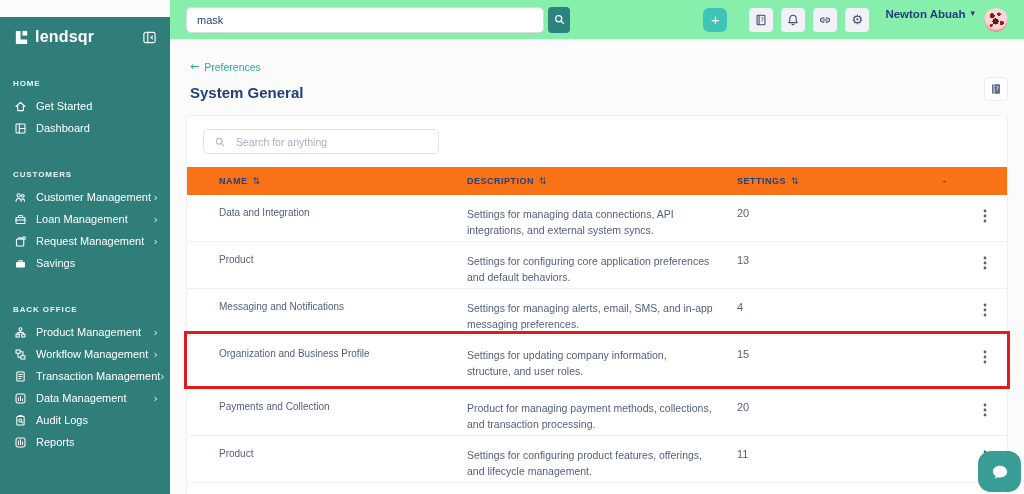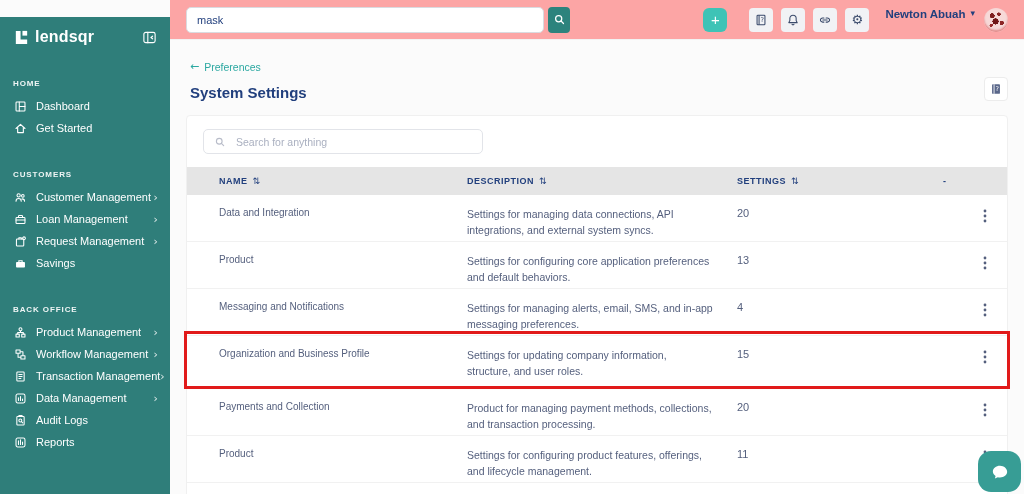--- a/index.html
+++ b/index.html
@@ -15,21 +15,21 @@
   .logo-text{font-size:16px;font-weight:bold;letter-spacing:.2px;margin-left:5px;flex:1}
   .collapse-btn{width:18px;height:18px;display:flex;align-items:center;justify-content:center;cursor:pointer}
   .nav{padding:0 8px 0 13px}
   .section-label{font-size:8px;font-weight:bold;letter-spacing:.9px;opacity:.92;margin:31px 0 7px}
   .section-label.first{margin-top:33px}
   .nav-item{display:flex;align-items:center;height:22px;font-size:11px;cursor:pointer;padding-right:4px}
   .nicon{width:15px;height:14px;display:flex;align-items:center;justify-content:center;margin-right:8px;flex:none}
   .nlabel{white-space:nowrap}
   .chev{margin-left:auto;font-size:11px;opacity:.85;font-family:"DejaVu Sans",sans-serif}
   
-  .topbar{position:absolute;left:170px;top:0;width:854px;height:40px;background:#fca5a5;border-bottom:1px solid #f2f2f2;
+  .topbar{position:absolute;left:170px;top:0;width:854px;height:40px;background:#86efac;border-bottom:1px solid #f2f2f2;
     display:flex;align-items:center;box-sizing:border-box;padding:0 16px}
   .search-input{width:336px;height:24px;border:1px solid #d9dbe0;border-radius:5px;padding:0 10px;font-size:11px;
     color:#213f7d;outline:none;font-family:"Liberation Sans",sans-serif;background:#fff}
   .search-btn{width:22px;height:26px;margin-left:4px;background:#2c837d;border:none;border-radius:4px;display:flex;
     align-items:center;justify-content:center;cursor:pointer}
   .plus-btn{margin-left:auto;width:24px;height:24px;border:none;border-radius:6px;background:#3ec3b6;color:#fff;
     font-size:15px;line-height:1;display:flex;align-items:center;justify-content:center;cursor:pointer}
   .icon-group{display:flex;gap:8px;margin-left:22px}
   .icon-btn{width:24px;height:24px;background:#f1f2f5;border:none;border-radius:4px;display:flex;align-items:center;
     justify-content:center;cursor:pointer;color:#3a4a6b}
@@ -48,27 +48,27 @@
     box-shadow:inset 0 -2px 2px rgba(208,74,74,.55)}
   
   .main{position:absolute;left:170px;top:40px;right:0;bottom:0;background:#fbfbfb;box-sizing:border-box;padding:16px 16px 0 20px}
   .breadcrumb{display:inline-flex;align-items:center;gap:5px;color:#2ba8a1;font-size:10.5px;cursor:pointer}
   .back-arrow{font-family:"DejaVu Sans",sans-serif;font-size:11px}
   .page-title{margin-top:10px;font-size:15px;font-weight:bold;color:#213f7d}
   .help-btn{position:absolute;top:37px;right:16px;width:24px;height:24px;background:#fff;border:1px solid #ececec;
     border-radius:4px;display:flex;align-items:center;justify-content:center;cursor:pointer}
   .card{position:absolute;left:16px;right:16px;top:75px;height:400px;background:#fff;border:1px solid #f0f0f0;
     border-radius:4px;box-sizing:border-box}
-  .card-search{display:flex;align-items:center;gap:8px;margin:13px 0 13px 16px;width:280px;height:25px;
+  .card-search{display:flex;align-items:center;gap:8px;margin:13px 0 13px 16px;width:236px;height:25px;
     border:1px solid #e2e4e9;border-radius:5px;padding:0 10px;box-sizing:border-box}
   .card-search input{border:none;outline:none;flex:1;font-size:10.5px;color:#545f7d;
     font-family:"Liberation Sans",sans-serif;background:transparent}
   .card-search input::placeholder{color:#aab0c0}
   .trow{display:grid;grid-template-columns:248px 270px 184px 1fr;padding-left:32px;box-sizing:border-box;align-items:start}
-  .thead{background:#e5e5e5;height:28px;align-items:center;font-size:9px;font-weight:bold;letter-spacing:.5px;
+  .thead{background:#f97316;height:28px;align-items:center;font-size:9px;font-weight:bold;letter-spacing:.5px;
     color:#213f7d;text-transform:uppercase}
   .th{display:flex;align-items:center;gap:5px}
   .sort-icon{font-family:"DejaVu Sans",sans-serif;font-size:9px;font-weight:normal;cursor:pointer}
   .th-dash{padding-left:22px}
   .tbody-row{min-height:47px;border-bottom:1px solid #f1f1f1;padding-top:12px;position:relative;cursor:pointer;background:#fff}
   .tbody-row.tall{min-height:53px}
   .cell-name{font-size:10px;color:#545f7d}
   .cell-desc{font-size:10.5px;color:#545f7d;line-height:1.5;padding-right:24px}
   .cell-set{font-size:11px;color:#545f7d}
   .cell-actions{justify-self:end;padding-right:16px}
@@ -99,35 +99,35 @@
           <path d="M11.3 6.6L9.5 8l1.8 1.4"></path>
         </svg>
     </span>
   </div>
 
   <div class="nav">
     <div class="section-label first">HOME</div>
 
     <div class="nav-item">
       <span class="nicon">
+          <svg width="13" height="13" viewBox="0 0 16 16" fill="none" stroke="#fff" stroke-width="1.4" stroke-linecap="round" stroke-linejoin="round">
+            <path d="M2.5 8L8 3l5.5 5"></path>
+            <path d="M4.5 7v6h7V7"></path>
+          </svg>
+        </span>
+      <span class="nlabel">Get Started</span>
+    </div>
+    <div class="nav-item">
+      <span class="nicon">
           <svg width="13" height="13" viewBox="0 0 16 16" fill="none" stroke="#fff" stroke-width="1.3" stroke-linecap="round">
             <rect x="2.5" y="2.5" width="11" height="11" rx="1"></rect>
             <path d="M6.5 2.5v11M6.5 8h7"></path>
           </svg>
         </span>
       <span class="nlabel">Dashboard</span>
-    </div>
-    <div class="nav-item">
-      <span class="nicon">
-          <svg width="13" height="13" viewBox="0 0 16 16" fill="none" stroke="#fff" stroke-width="1.4" stroke-linecap="round" stroke-linejoin="round">
-            <path d="M2.5 8L8 3l5.5 5"></path>
-            <path d="M4.5 7v6h7V7"></path>
-          </svg>
-        </span>
-      <span class="nlabel">Get Started</span>
     </div>
 
     <div class="section-label">CUSTOMERS</div>
 
     <div class="nav-item">
       <span class="nicon">
           <svg width="13" height="13" viewBox="0 0 16 16" fill="none" stroke="#fff" stroke-width="1.3" stroke-linecap="round">
             <circle cx="5.7" cy="5.5" r="2"></circle>
             <circle cx="10.9" cy="6" r="1.6"></circle>
             <path d="M2.5 12.6c0-2 1.5-3.3 3.2-3.3s3.2 1.3 3.2 3.3M9.9 9.7c1.8 0 3.1 1.1 3.1 2.9"></path>
@@ -285,21 +285,21 @@
     <span class="user-caret">▾</span>
     <span class="avatar"></span>
   </div>
 </header>
 
 <main class="main">
   <a class="breadcrumb">
     <span class="back-arrow">←</span>
     <span>Preferences</span>
   </a>
-  <h1 class="page-title">System Settings</h1>
+  <h1 class="page-title">System General</h1>
 
   <button class="help-btn">
     <span>
         <svg width="14" height="14" viewBox="0 0 16 16">
           <rect x="3.5" y="2.5" width="9" height="11" rx="1" fill="#5a678a"></rect>
           <path d="M5.8 2.5v11" stroke="#fff" stroke-width="1"></path>
           <text x="9.5" y="10.8" font-size="7.5" text-anchor="middle" fill="#fff" font-family="DejaVu Sans">?</text>
         </svg>
       </span>
   </button>

